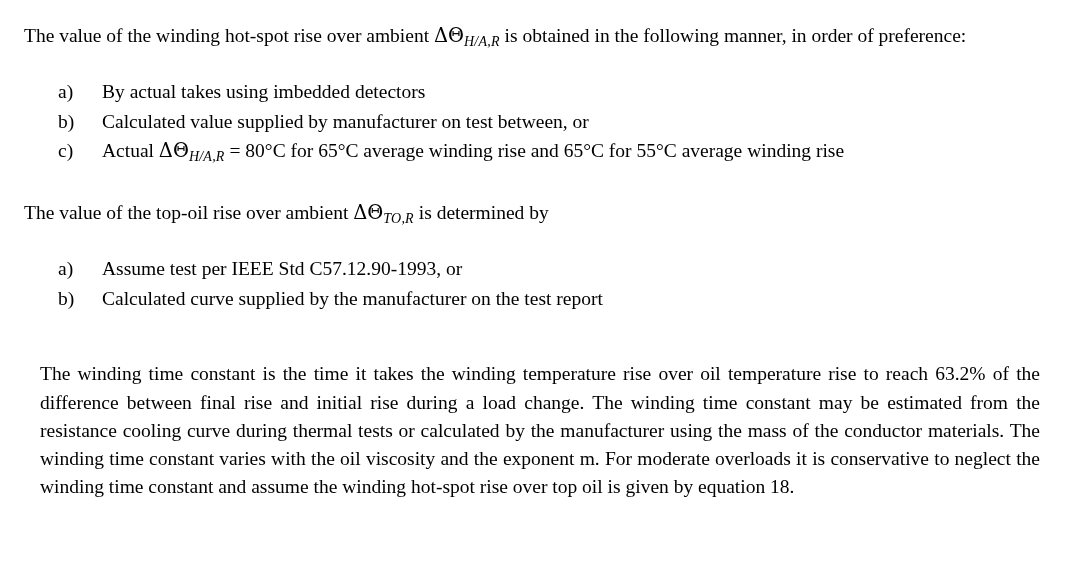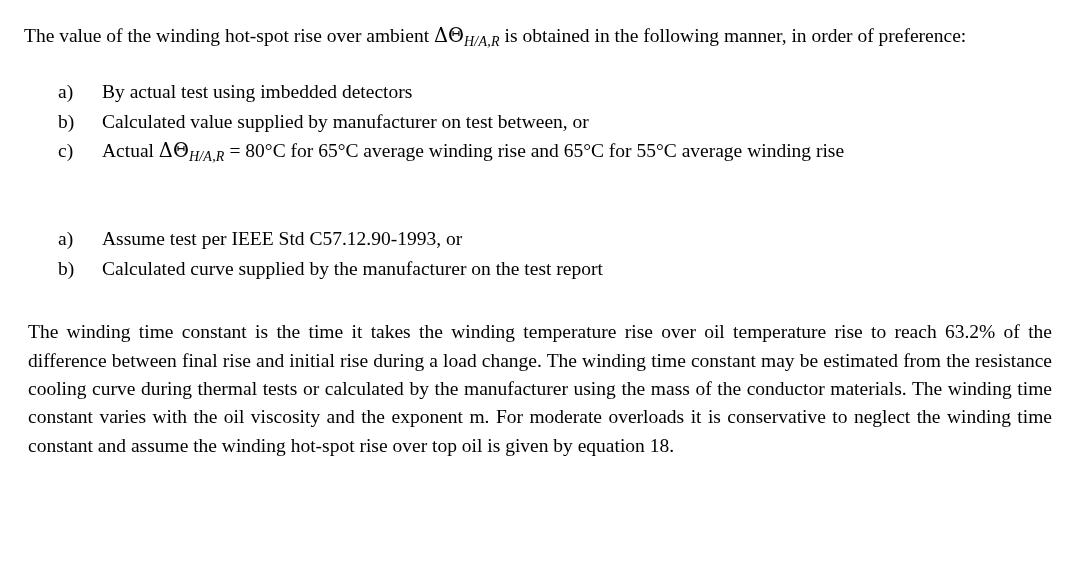--- a/index.html
+++ b/index.html
@@ -64,52 +64,55 @@
     vertical-align: -0.28em;
     letter-spacing: 0.2px;
   }
   .nowrap { white-space: nowrap; }
 
   .body-para {
     font-size: 19.5px;
     line-height: 1.45;
     text-align: justify;
     text-justify: inter-word;
-    margin: 4px;
+    margin: 16px;
   }
 </style>
 </head>
 <body>
 
 <div class="page">
   <div class="content">
 
     <p class="para">
       <span>The value of the winding hot-spot rise over ambient </span><span class="nowrap"><span class="sym">ΔΘ</span><sub class="ital">H/A,R</sub></span><span> is obtained in the following manner, in order of preference:</span>
     </p>
 
     <div class="gap-md"></div>
 
     <ol class="alpha-list">
       <li>
         <span class="marker">a)</span>
-        <span class="itemtext">By actual test using imbedded detectors</span>
+        <span class="itemtext">By actual takes using imbedded detectors</span>
       </li>
       <li>
         <span class="marker">b)</span>
         <span class="itemtext">Calculated value supplied by manufacturer on test between, or</span>
       </li>
       <li>
         <span class="marker">c)</span>
         <span class="itemtext"><span>Actual </span><span class="nowrap"><span class="sym">ΔΘ</span><sub class="ital">H/A,R</sub></span><span> = 80°C for 65°C average winding rise and 65°C for 55°C average winding rise</span></span>
       </li>
     </ol>
 
     <div class="gap-lg"></div>
 
+    <p class="para">
+      <span>The value of the top-oil rise over ambient </span><span class="nowrap"><span class="sym">ΔΘ</span><sub class="ital">TO,R</sub></span><span> is determined by</span>
+    </p>
 
     <div class="gap-md"></div>
 
     <ol class="alpha-list">
       <li>
         <span class="marker">a)</span>
         <span class="itemtext">Assume test per IEEE Std C57.12.90-1993, or</span>
       </li>
       <li>
         <span class="marker">b)</span>

